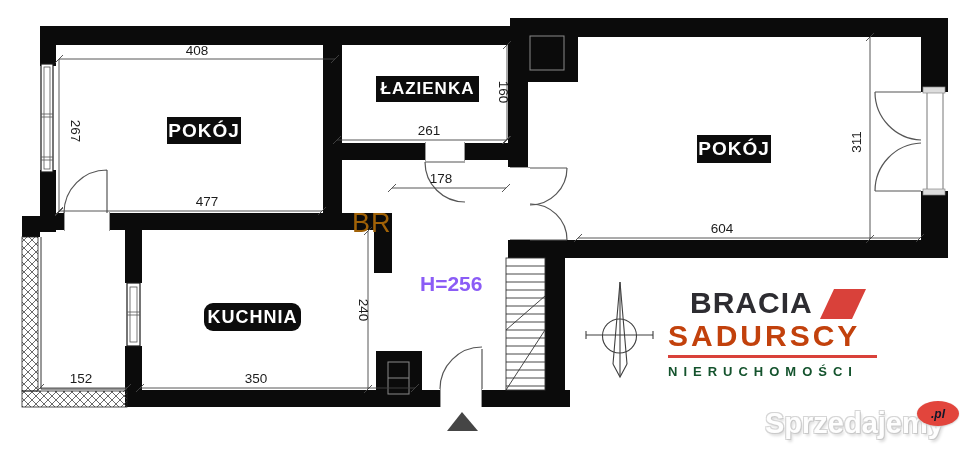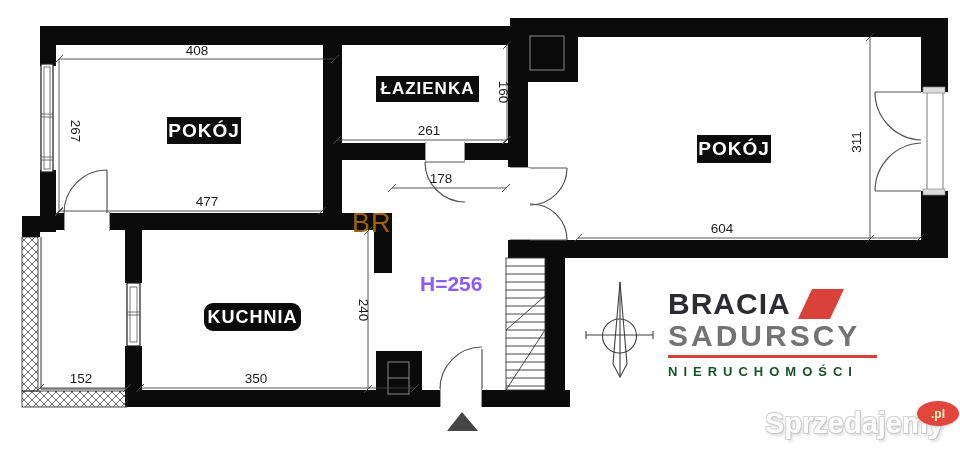--- a/index.html
+++ b/index.html
@@ -9,32 +9,32 @@
   .room-label{position:absolute;background:#0c0c0c;color:#ffffff;display:flex;
               align-items:center;justify-content:center;font-weight:700;letter-spacing:1px;z-index:4;}
   .lbl-pokoj-left{left:167px;top:117px;width:74px;height:27px;font-size:19px;}
   .lbl-lazienka{left:376px;top:76px;width:103px;height:26px;font-size:17px;}
   .lbl-pokoj-right{left:697px;top:135px;width:74px;height:28px;font-size:19px;}
   .lbl-kuchnia{left:204px;top:303px;width:97px;height:28px;font-size:18px;border-radius:9px;}
   .h256{position:absolute;left:420px;top:272px;color:#8b5cf6;font-size:21px;font-weight:700;z-index:4;}
   .br-watermark{position:absolute;left:352px;top:208px;color:#a16207;font-size:27px;font-weight:400;
                 letter-spacing:1px;z-index:5;}
   .logo{position:absolute;left:668px;top:288px;z-index:4;}
-  .logo-row1{display:flex;align-items:center;}
+  .logo-row1{display:flex;align-items:flex-start;margin-left:22px;}
   .logo-line1{font-size:30px;font-weight:800;color:#2d2c31;letter-spacing:1px;line-height:30px;}
   .logo-flag{margin-left:7px;margin-top:1px;}
-  .logo-line2{font-size:30px;font-weight:800;color:#737373;letter-spacing:3px;line-height:33px;}
+  .logo-line2{font-size:30px;font-weight:800;color:#c2410c;letter-spacing:3px;line-height:33px;}
   .logo-underline{width:209px;height:3px;background:#d9413a;margin-top:3px;}
   .logo-line3{font-size:13px;font-weight:600;color:#14532d;letter-spacing:6px;margin-top:6px;}
   .site-watermark{position:absolute;left:765px;top:402px;z-index:6;width:190px;height:50px;}
   .site-name{position:absolute;left:0;top:5px;font-size:29px;font-weight:800;color:#fefefe;
              text-shadow:1px 1px 0 #c9c9c9,-1px -1px 0 #d6d6d6,1px -1px 0 #d6d6d6,-1px 1px 0 #d6d6d6,2px 3px 3px #dcdcdc;}
   .site-badge{position:absolute;left:152px;top:-1px;width:42px;height:25px;border-radius:50%;
-              background:#e2453c;color:#fef9c3;font-size:12px;font-weight:700;display:flex;
-              align-items:center;justify-content:center;box-shadow:0 1px 2px #d0d0d0;}
+              background:#e2453c;color:#0f172a;font-size:12px;font-weight:700;display:flex;
+              align-items:center;justify-content:center;box-shadow:0 1px 2px #d0d0d0;font-style:italic;}
 </style>
 </head>
 <body>
 
 <div id="stage">
 
 <svg id="plan-svg" width="960" height="458" viewBox="0 0 960 458">
   <defs>
     <pattern id="crosshatch" width="8" height="8" patternUnits="userSpaceOnUse">
       <path d="M0,0 L8,8 M8,0 L0,8" stroke="#444" stroke-width="0.8" fill="none"></path>

